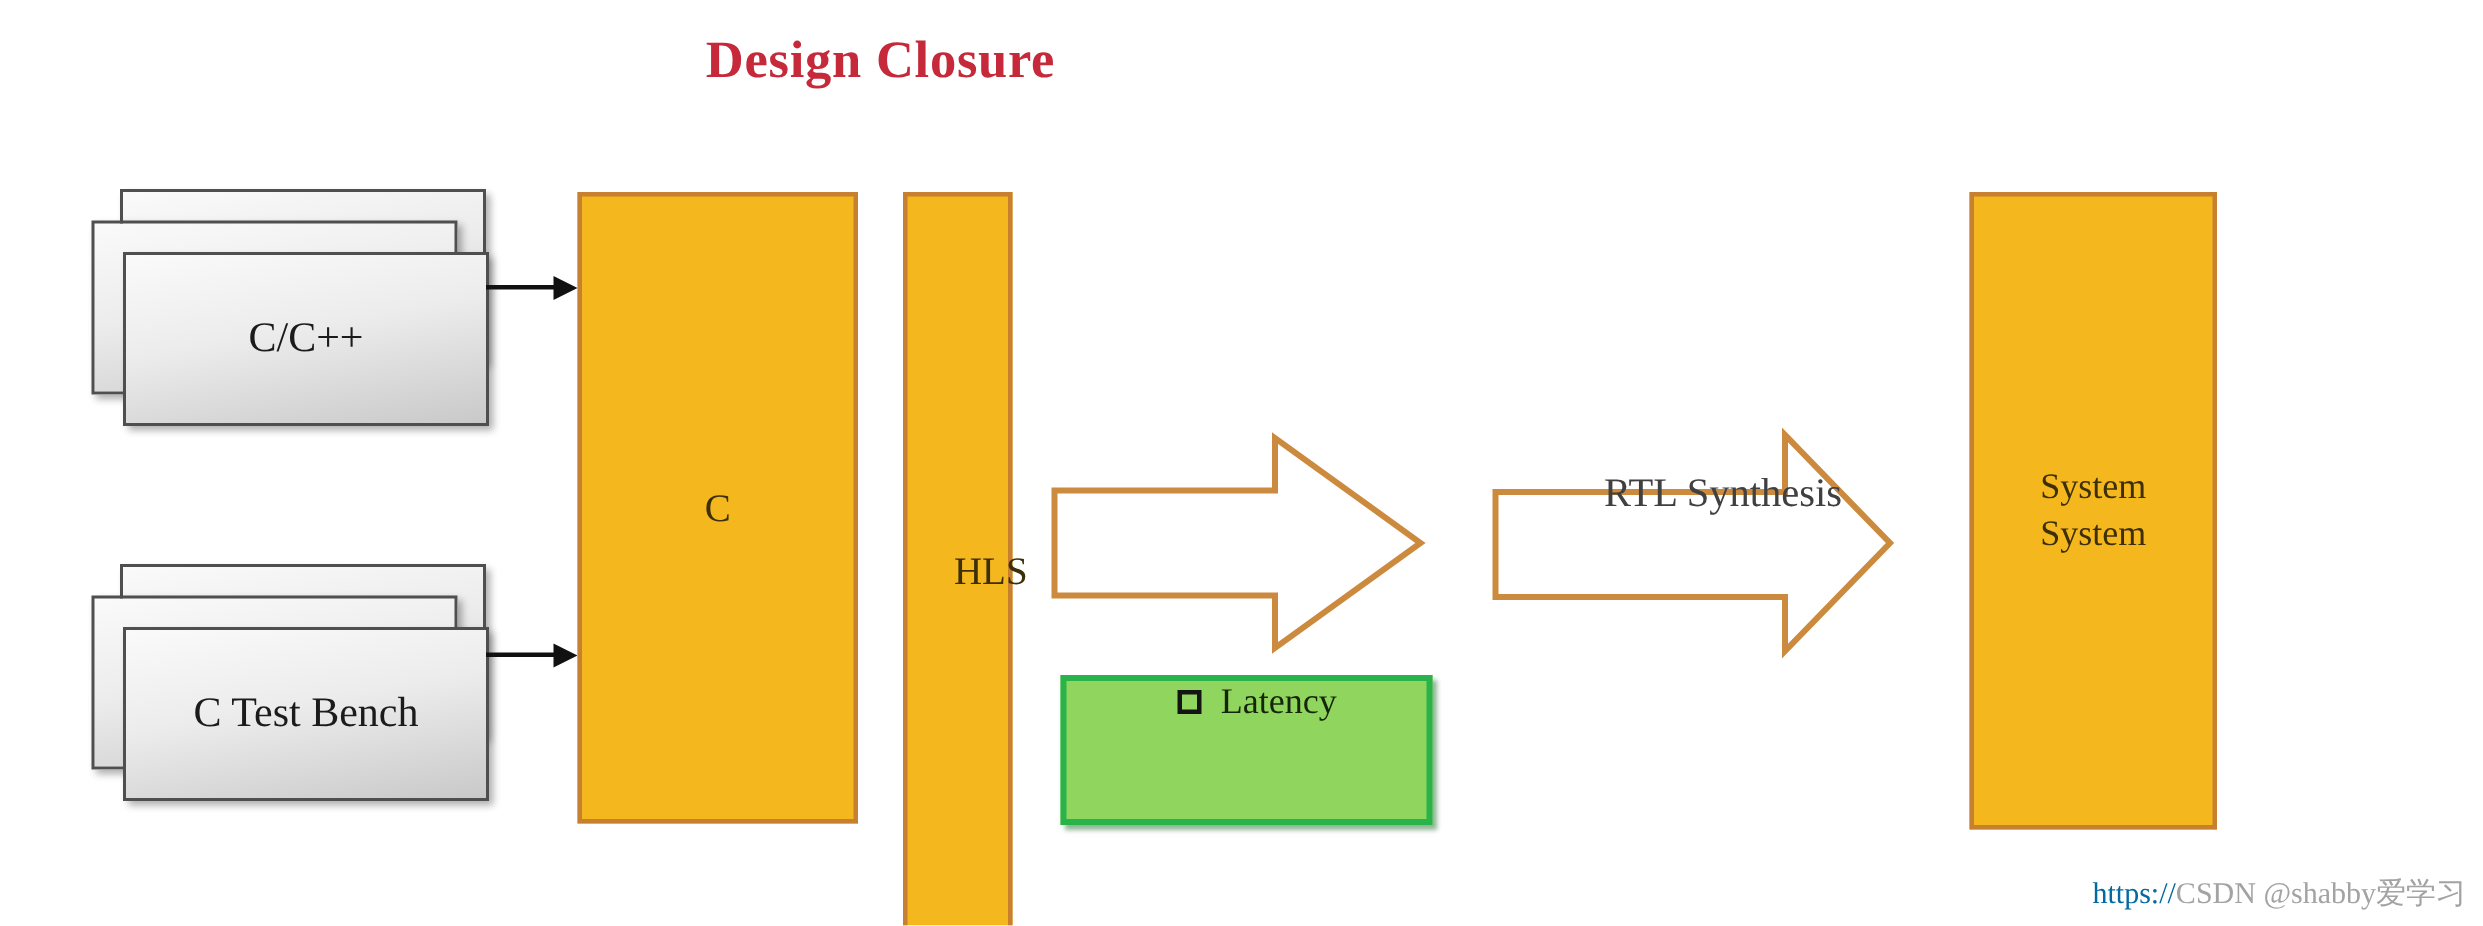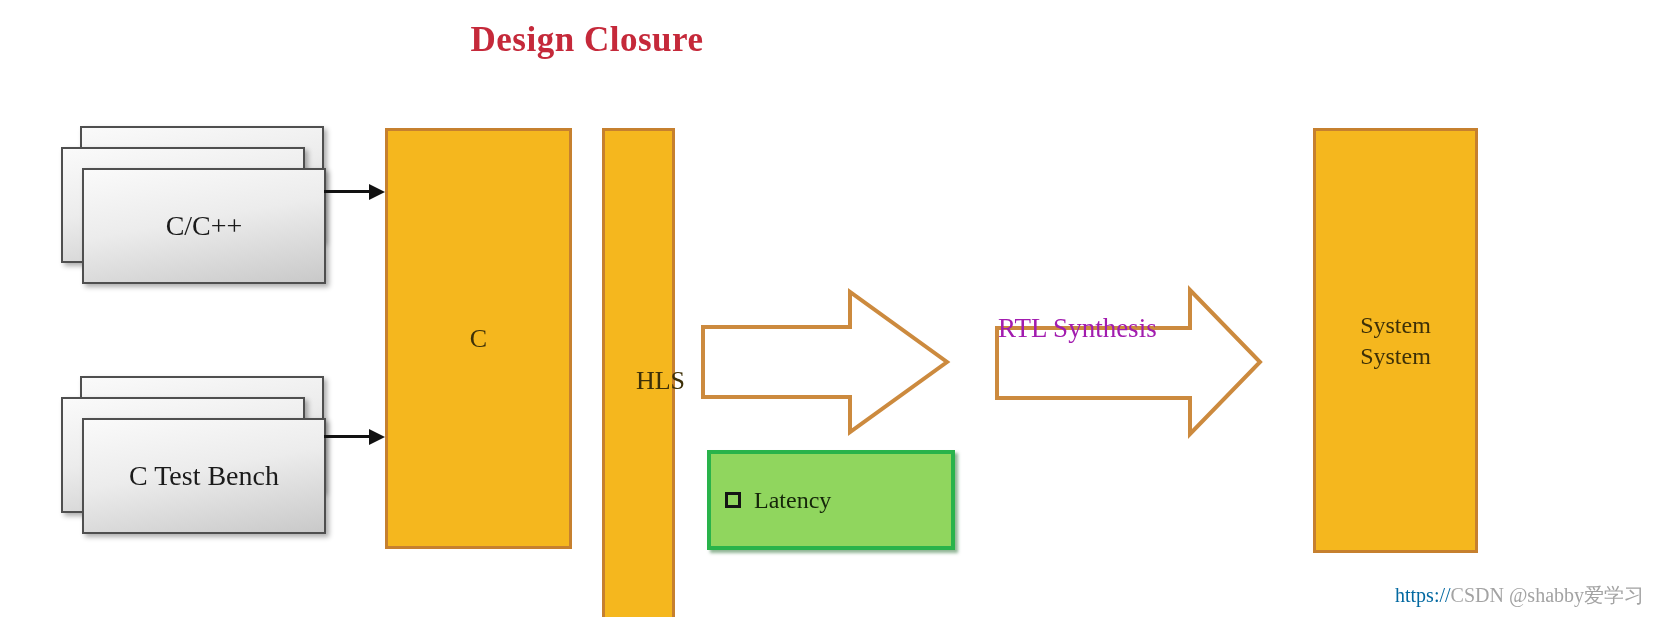--- a/index.html
+++ b/index.html
@@ -43,30 +43,30 @@
     display:flex; flex-direction:column; align-items:center; justify-content:center;
     text-align:center; color:#3d3008;
   }
   .obox .ln { line-height:34px; font-size:26px; }
   #box-c-sim      { left:385px; top:128px; width:187px; height:421px; }
   #box-hls        { left:602px; top:128px; width:73px;  height:505px;padding-left:44px; }
   #box-sys-debug  { left:1313px; top:128px; width:165px; height:425px; }
   #box-sys-debug .ln { font-size:24px; line-height:31px; }
 
   
-  .arrow-label { text-align:left; color:#a21caf; }
+  .arrow-label { text-align:right; color:#404040; }
   #lbl-csynth { left:700px; top:342px; width:175px; font-size:28px; line-height:32px; }
   #lbl-rtl    { left:998px; top:312px; width:230px; font-size:27px; line-height:33px; }
 
   
   .metrics {
     box-sizing:border-box; left:707px; top:450px; width:248px; height:100px;
     background:#90d65e; border:4px solid #29b34a;
     box-shadow:3px 3px 3px rgba(35,110,45,0.5);
-    display:flex; flex-direction:column; justify-content:center;
+    display:flex; flex-direction:row; justify-content:center;
     padding-left:14px;
   }
   .metric-item { display:flex; align-items:center; height:28px; }
   .metric-bullet {
     width:10px; height:10px; border:3px solid #141414; margin-right:13px;
     background:transparent; flex:0 0 auto;
   }
   .metric-text { font-size:24px; color:#15260a; }
 
   

